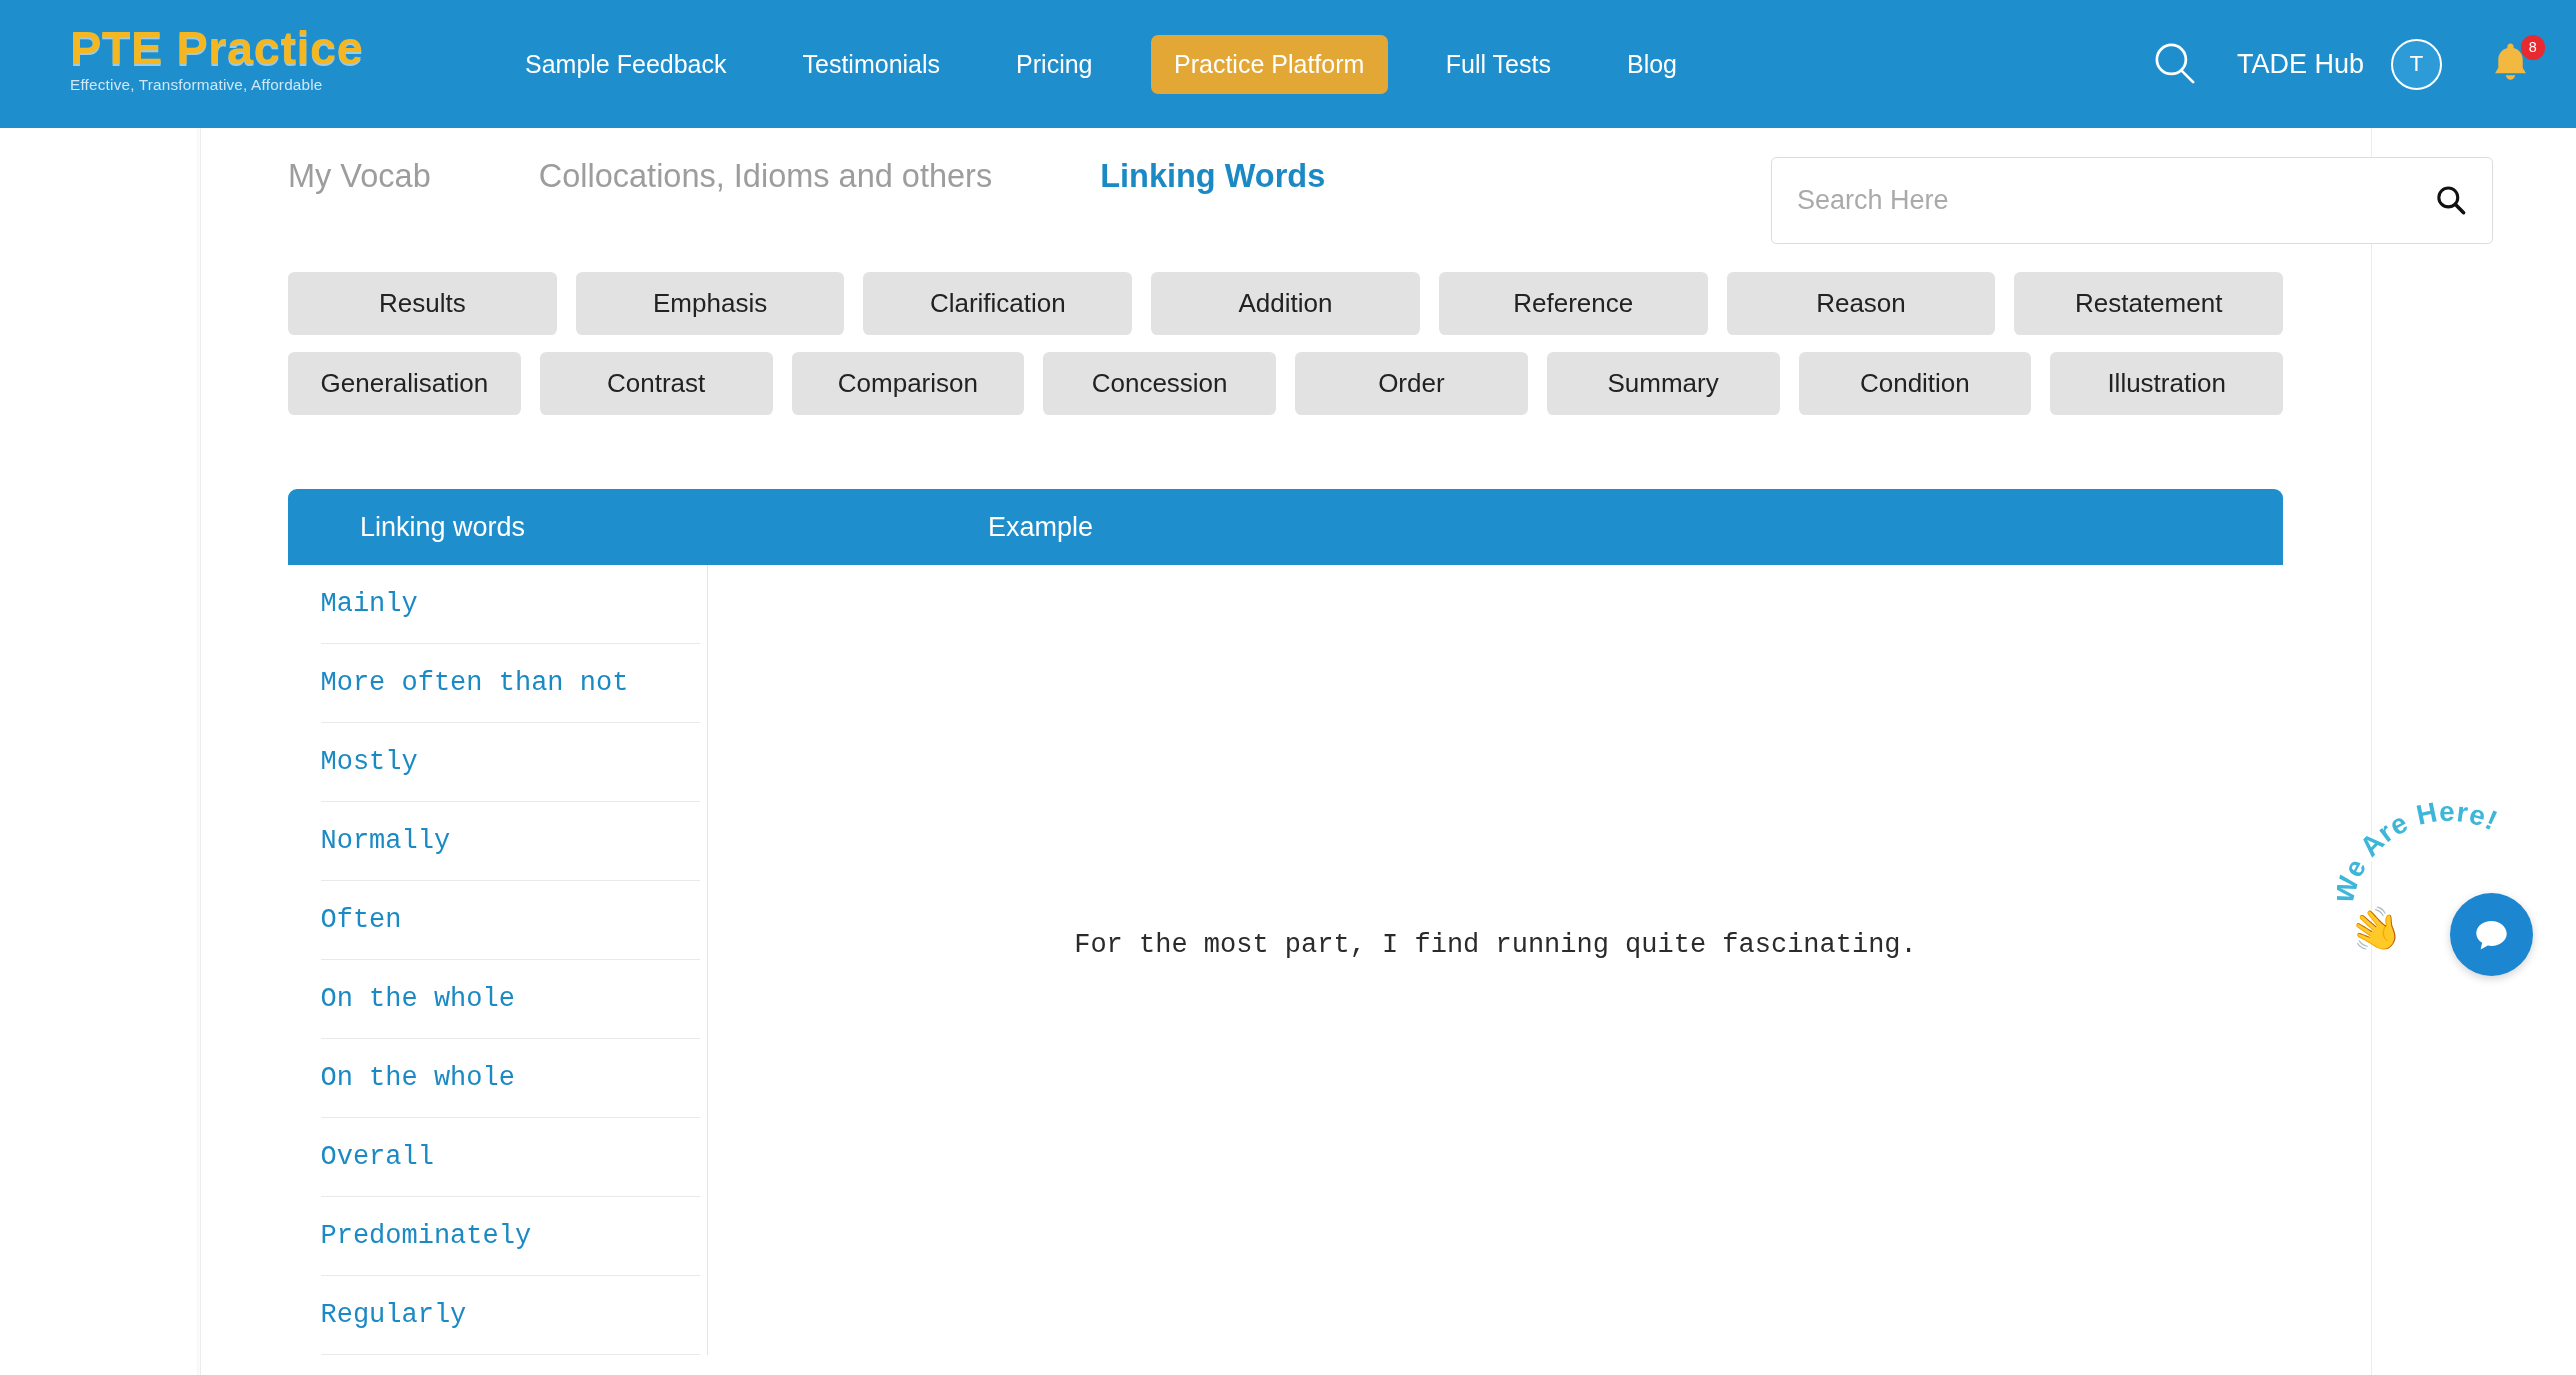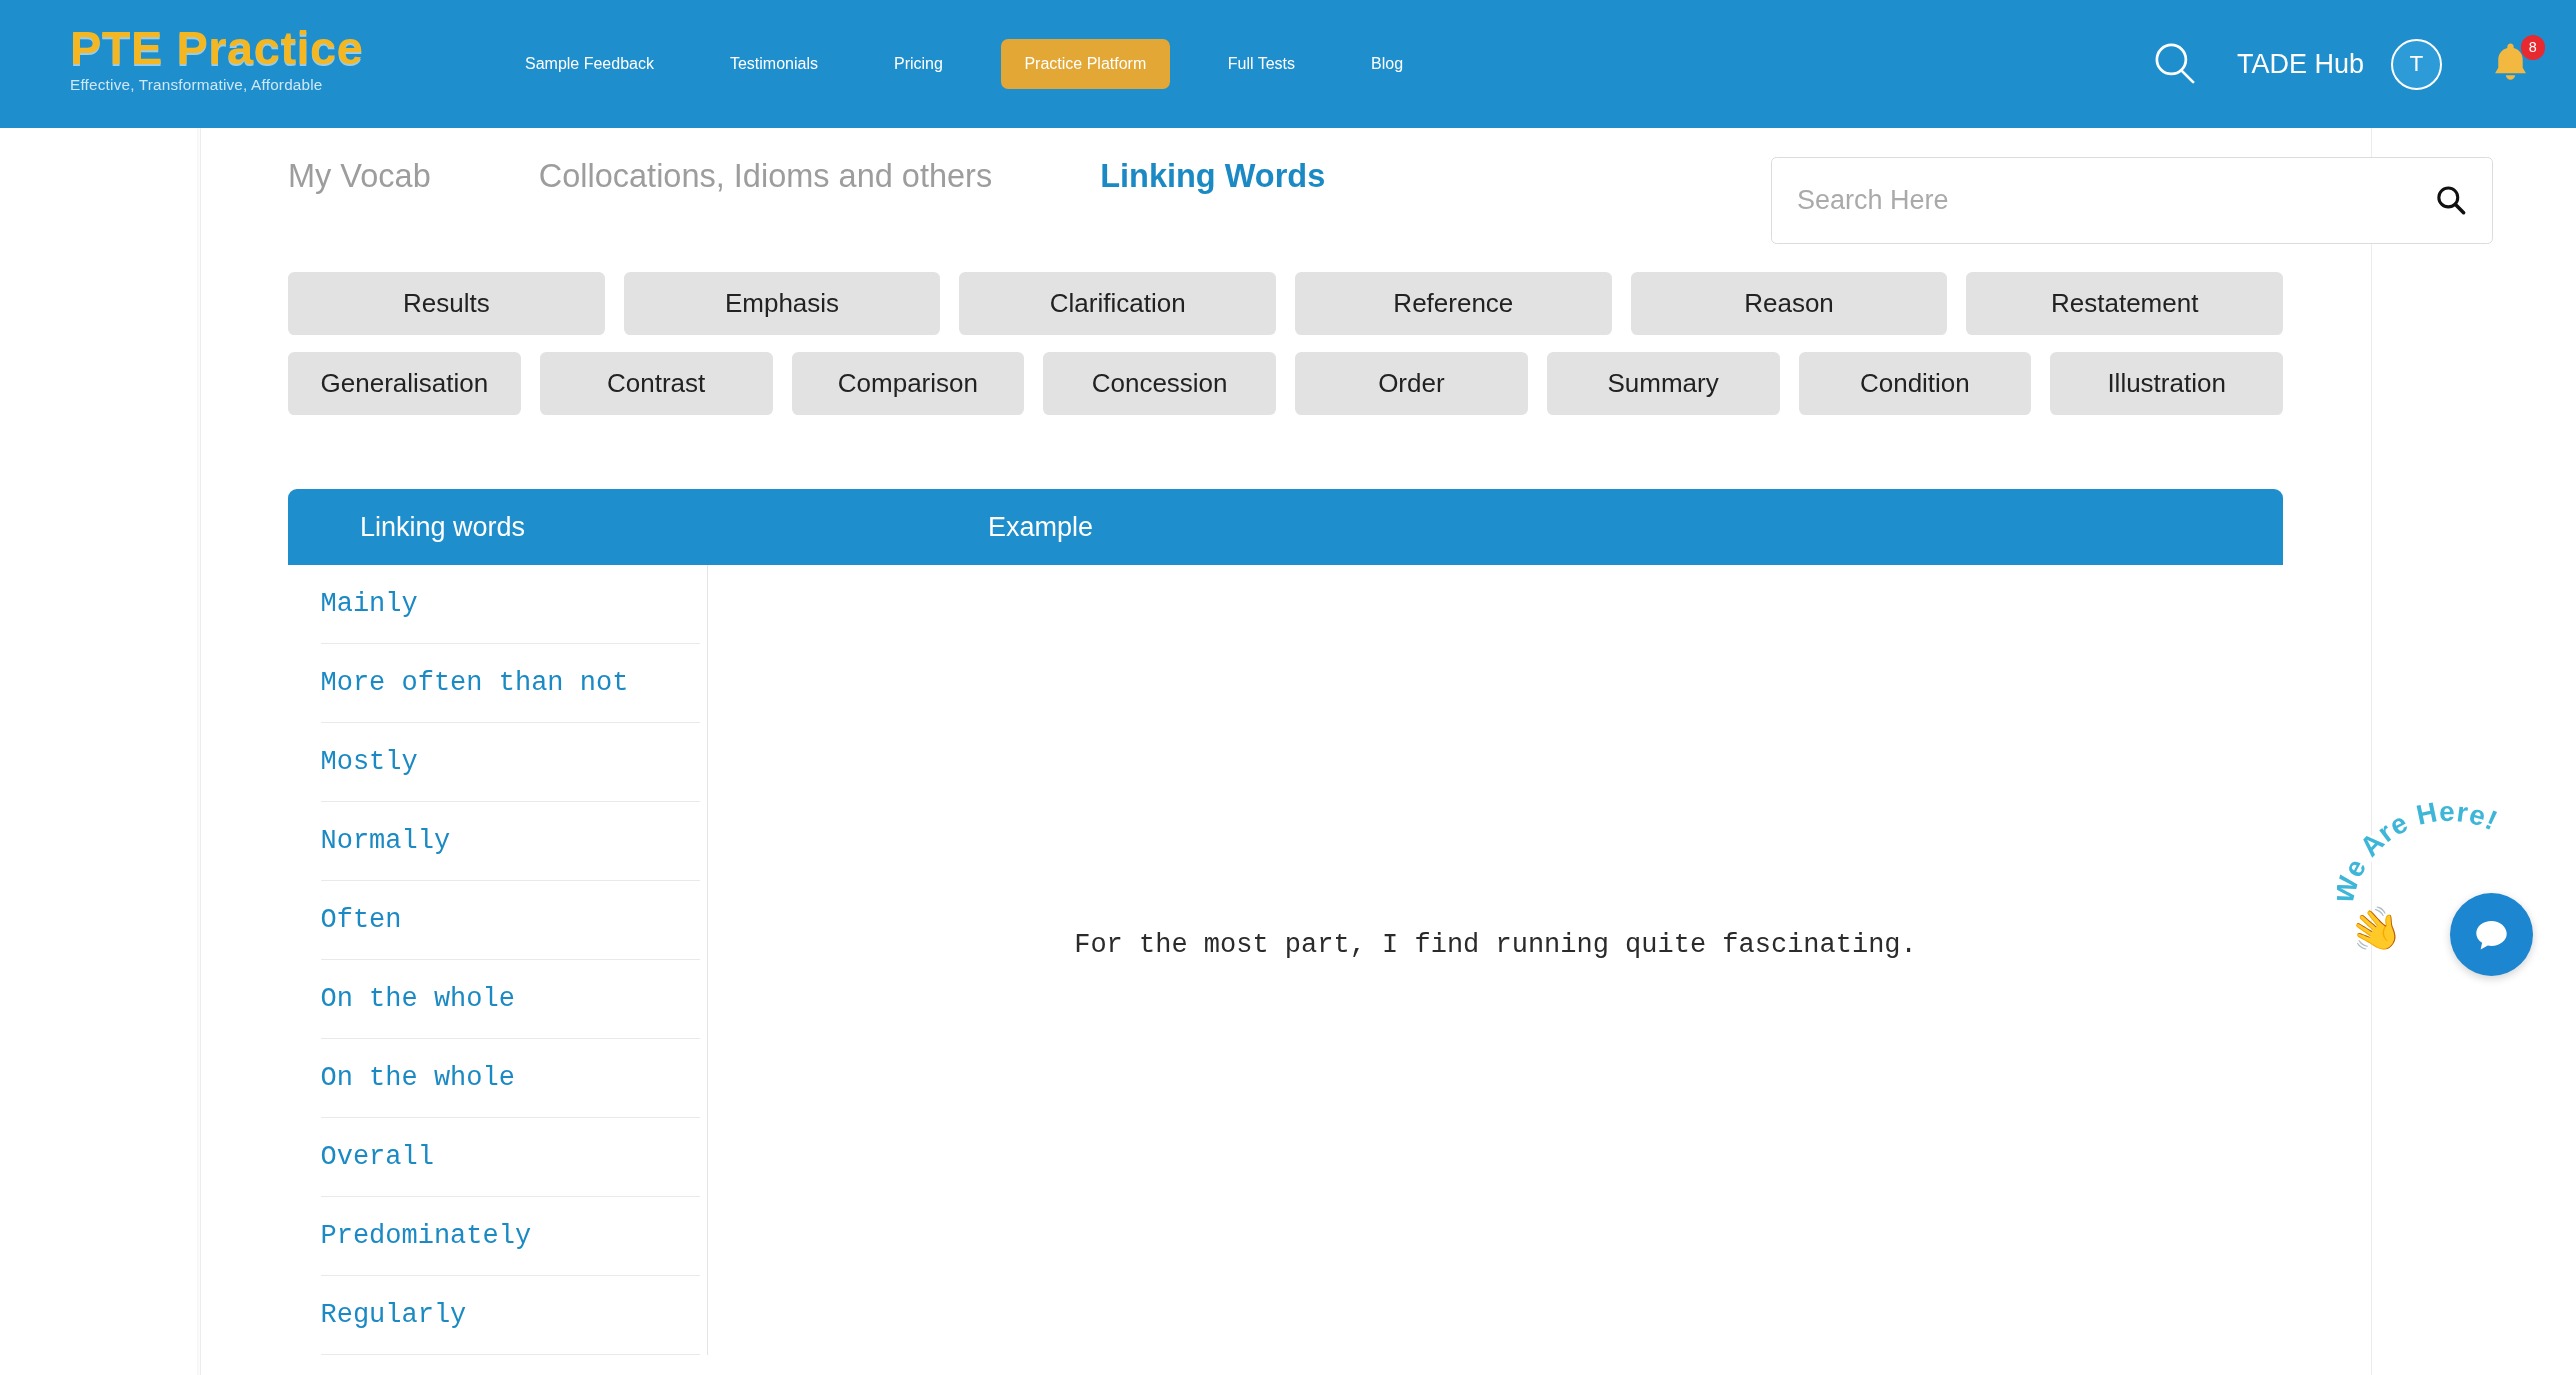--- a/index.html
+++ b/index.html
@@ -24,21 +24,21 @@
   }
   .logo-tag{
     font-size:15.3px; color:#CFE7F6; margin-top:4.5px; letter-spacing:0.2px;
   }
 
   .nav-links{
     position:absolute; left:487px; top:0; height:128px;
     display:flex; align-items:center; gap:0;
   }
   .nav-link{
-    color:#ffffff; font-size:16px; padding:0 38px;
+    color:#ffffff; font-size:25px; padding:0 38px;
     white-space:nowrap; cursor:pointer; line-height:128px;
   }
   .nav-link.pill{
     background:#E3A735; border-radius:7.2px;
     line-height:1; padding:17px 23.5px; margin:0 20px;
   }
 
   .nav-right{
     position:absolute; right:40px; top:0; height:128px;
     display:flex; align-items:center; gap:0;
@@ -199,20 +199,21 @@
           <line x1="25" y1="24" x2="34" y2="33" stroke="#111111" stroke-width="4" stroke-linecap="round"></line>
         </svg>
       </div>
     </div>
 
     <div class="chips">
       <div class="chip-row">
         <div class="chip">Results</div>
         <div class="chip">Emphasis</div>
         <div class="chip">Clarification</div>
+        <div class="chip">Addition</div>
         <div class="chip">Reference</div>
         <div class="chip">Reason</div>
         <div class="chip">Restatement</div>
       </div>
       <div class="chip-row">
         <div class="chip">Generalisation</div>
         <div class="chip">Contrast</div>
         <div class="chip">Comparison</div>
         <div class="chip">Concession</div>
         <div class="chip">Order</div>

